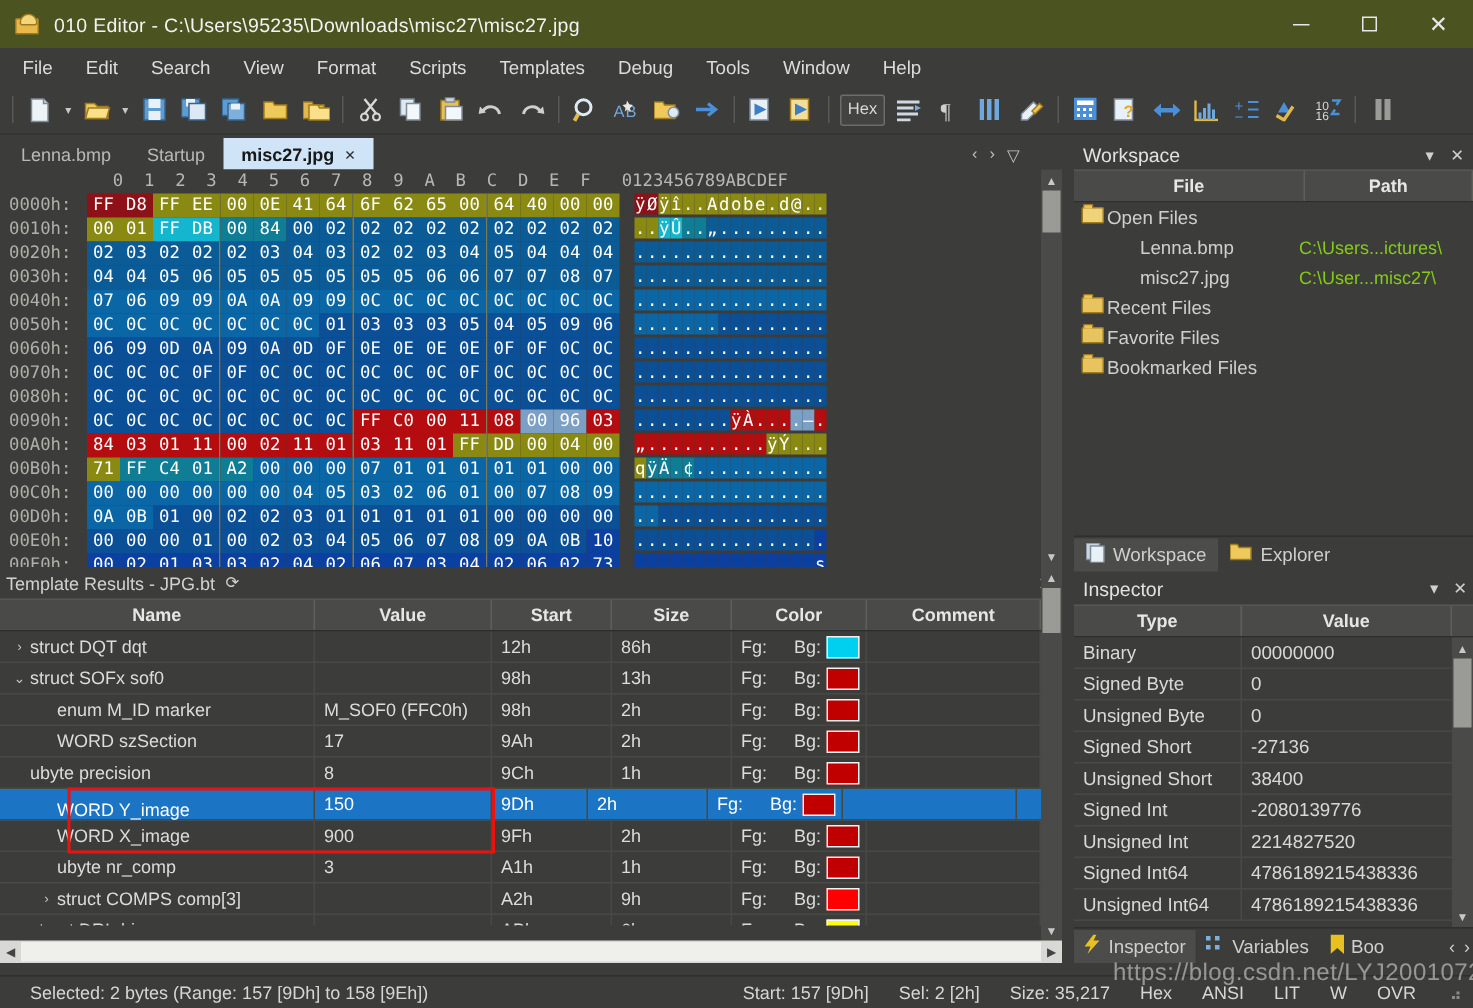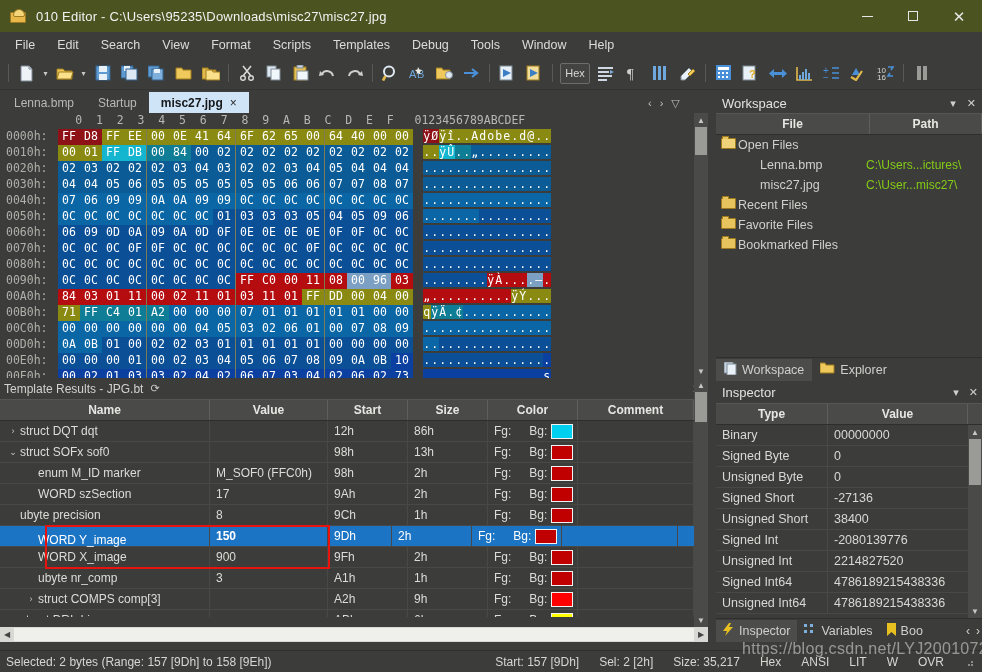--- a/index.html
+++ b/index.html
@@ -126,21 +126,21 @@
   .inspvscroll .thumb { position: absolute; top: 14px; left: 1px; width: 12px; height: 46px; background: #9a9a96; }
 
   .bot-tabs { position: absolute; left: 0; right: 0; bottom: 0; height: 24px; display: flex; align-items: center; background: #3c3c3a; border-top: 1px solid #2f2f2d; }
   .bt { height: 22px; display: flex; align-items: center; padding: 0 7px; color: #cfcfcb; font-size: 12.5px; gap: 5px; white-space: nowrap;}
   .bt.active { background: #4c4c4a; }
   .bt-navs { position: absolute; right: 2px; display: flex; gap: 6px; color: #d0d0cc; font-size: 12px; align-items: center; }
 
   
   .statusbar { position: absolute; left: 0; right: 0; bottom: 0; height: 22px; background: #3c3c3a;
                display: flex; align-items: center; color: #d6d6d2; font-size: 12px; border-top: 1px solid #2f2f2d; }
-  .sb-left { padding-left: 6px; }
+  .sb-left { padding-left: 20px; }
   .sb-right { position: absolute; right: 8px; display: flex; gap: 20px; align-items: center; }
   .grip { width: 10px; height: 10px; }
 
   .watermark { position: absolute; left: 742px; top: 640px; font-size: 16px; color: rgba(225,225,220,.55);
                font-family: "Liberation Sans", sans-serif; white-space: nowrap; pointer-events: none; letter-spacing: .3px;}
   .hsep { position:absolute; left:0; top:378px; width:708px; height:4px; background:#3c3c3a; }
   .vsep { position:absolute; left:708px; top:113px; width:8px; bottom:22px; background:#3c3c3a; }
 </style>
 </head>
 <body>
@@ -547,21 +547,21 @@
                 <span>Bg:</span>
                 <span class="swatch" style="background: rgb(192, 0, 0);"></span>
               </div>
               <div class="td" style="width: 116px;"></div>
             </div>
             <div class="trrow sel">
               <div class="td" style="width: 210px; padding-left: 24px; align-items: flex-end;">
                 <span class="twisty"></span>
                 <span>WORD Y_image</span>
               </div>
-              <div class="td" style="width: 118px; font-weight: bold;">150</div>
+              <div class="td" style="width: 118px;">150</div>
               <div class="td" style="width: 64px;">9Dh</div>
               <div class="td" style="width: 80px;">2h</div>
               <div class="td" style="width: 90px; gap: 4px;">
                 <span style="margin-right: 14px;">Fg:</span>
                 <span>Bg:</span>
                 <span class="swatch" style="background: rgb(192, 0, 0);"></span>
               </div>
               <div class="td" style="width: 116px;"></div>
             </div>
             <div class="trrow">

